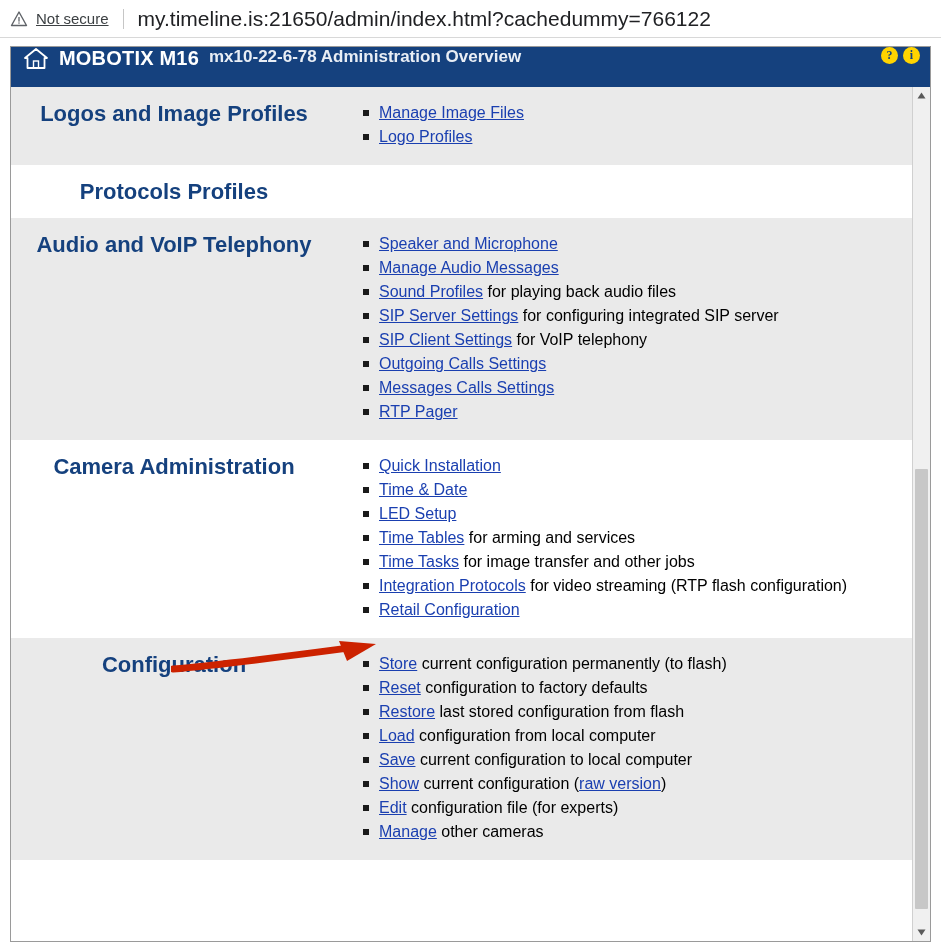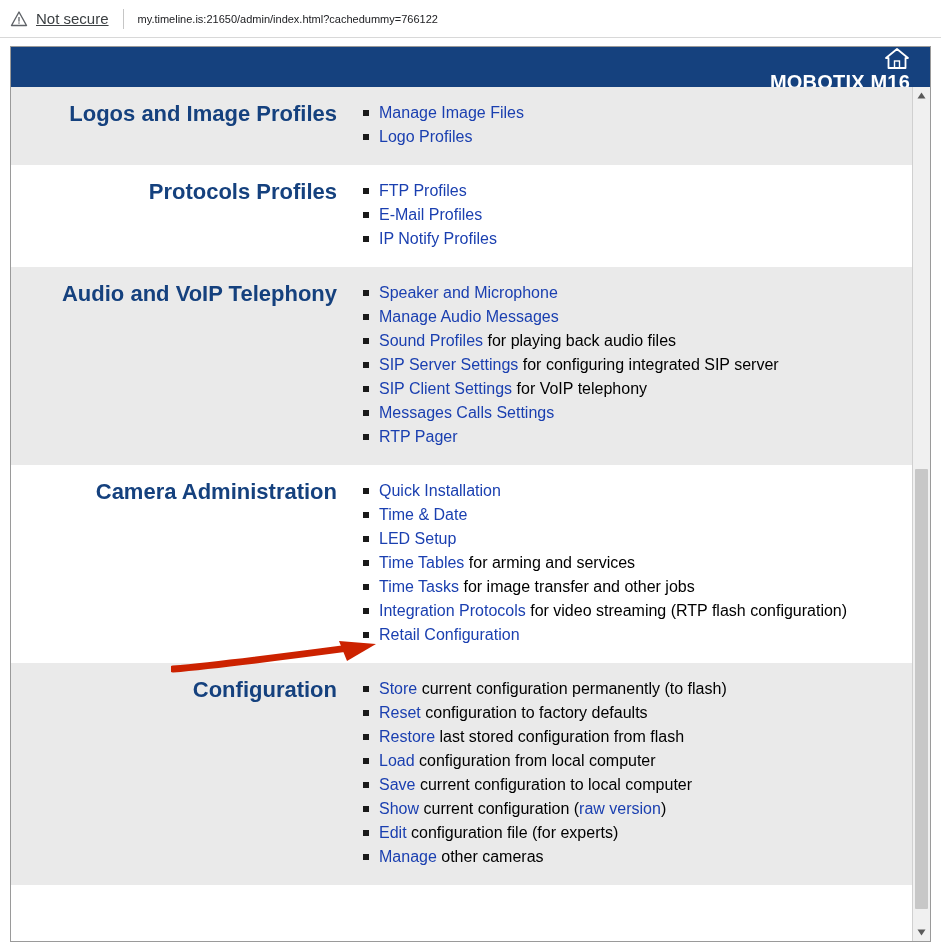--- a/index.html
+++ b/index.html
@@ -40,21 +40,21 @@
     white-space: nowrap;
     text-decoration: underline;
   }
   .url-sep {
     width: 1px;
     height: 20px;
     background: #c6c6c6;
     margin: 0 14px;
   }
   .url-text {
-    font-size: 11px;
+    font-size: 21px;
     color: #202124;
     white-space: nowrap;
     text-align: right;
   }
 
   
   .page-frame {
     position: absolute;
     left: 10px;
     top: 46px;
@@ -64,25 +64,24 @@
     box-sizing: border-box;
     background: #ffffff;
     overflow: hidden;
   }
 
   
   .titlebar {
     height: 40px;
     background: #15417e;
     display: flex;
-    align-items: flex-end;
+    align-items: flex-start;
     padding: 0 10px 0 12px;
     box-sizing: border-box;
     color: #ffffff;
-    flex-direction: column;
   }
   .home-icon {
     width: 26px;
     height: 24px;
     margin-right: 10px;
     flex: 0 0 auto;
   }
   .brand {
     font-size: 20px;
     font-weight: bold;
@@ -160,21 +159,21 @@
     display: flex;
     align-items: flex-start;
     padding: 14px 0 14px 0;
     box-sizing: border-box;
   }
   .section.alt { background: #eaeaea; }
   .section.plain { background: #ffffff; }
   .sec-title {
     width: 340px;
     flex: 0 0 340px;
-    text-align: right;
+    text-align: center;
     padding-right: 14px;
     box-sizing: border-box;
     font-size: 22px;
     font-weight: bold;
     color: #15417e;
     line-height: 1.15;
   }
   .sec-body {
     flex: 1 1 auto;
     padding-left: 6px;
@@ -197,20 +196,21 @@
     content: "";
     position: absolute;
     left: -16px;
     top: 7px;
     width: 6px;
     height: 6px;
     background: #1a1a1a;
   }
   a.link {
     color: #1a3fb0;
+    text-decoration: underline;
     cursor: pointer;
   }
   .tail { color: #000000; }
 
   
   .arrow-annot {
     position: absolute;
     left: 160px;
     top: 592px;
     width: 210px;
@@ -260,38 +260,32 @@
         <div class="sec-body">
           <ul class="items">
             <li><a class="link">Manage Image Files</a></li>
             <li><a class="link">Logo Profiles</a></li>
           </ul>
         </div>
       </div>
 
       <div class="section plain">
         <div class="sec-title">Protocols Profiles</div>
-        <div class="sec-body">
-          <ul class="items">
-            <li><a class="link">FTP Profiles</a></li>
-            <li><a class="link">E-Mail Profiles</a></li>
-            <li><a class="link">IP Notify Profiles</a></li>
-          </ul>
-        </div>
       </div>
 
       <div class="section alt">
         <div class="sec-title">Audio and VoIP Telephony</div>
         <div class="sec-body">
           <ul class="items">
             <li><a class="link">Speaker and Microphone</a></li>
             <li><a class="link">Manage Audio Messages</a></li>
             <li><a class="link">Sound Profiles</a><span class="tail"> for playing back audio files</span></li>
             <li><a class="link">SIP Server Settings</a><span class="tail"> for configuring integrated SIP server</span></li>
             <li><a class="link">SIP Client Settings</a><span class="tail"> for VoIP telephony</span></li>
+            <li><a class="link">Outgoing Calls Settings</a></li>
             <li><a class="link">Messages Calls Settings</a></li>
             <li><a class="link">RTP Pager</a></li>
           </ul>
         </div>
       </div>
 
       <div class="section plain">
         <div class="sec-title">Camera Administration</div>
         <div class="sec-body">
           <ul class="items">

